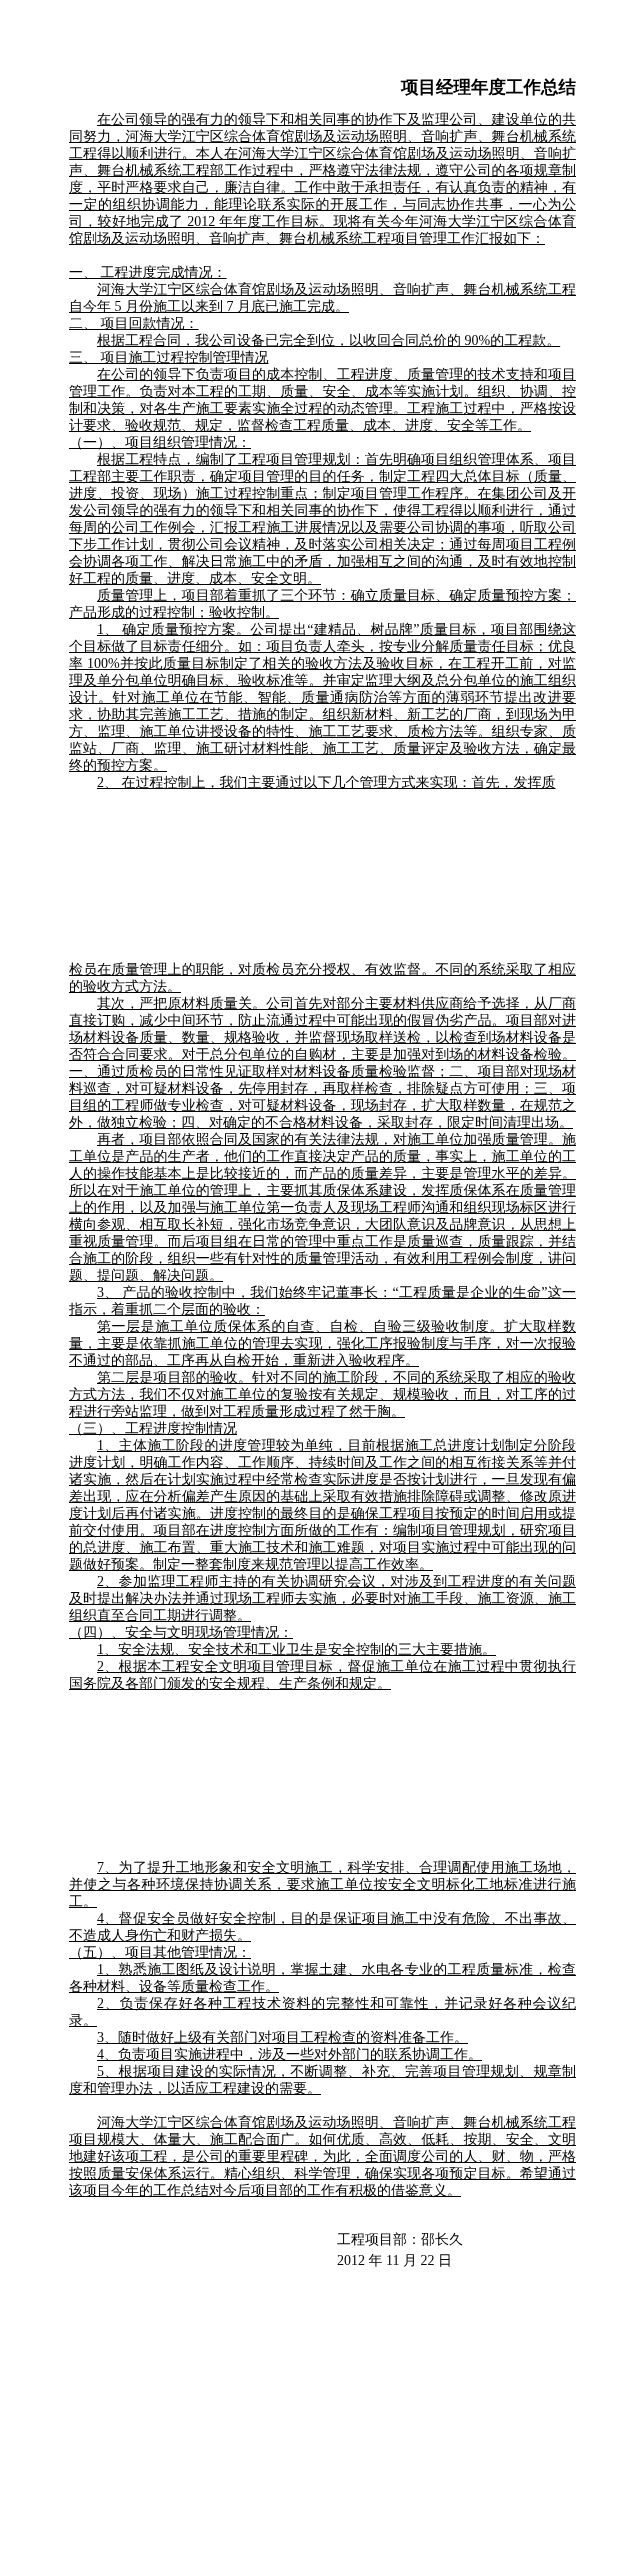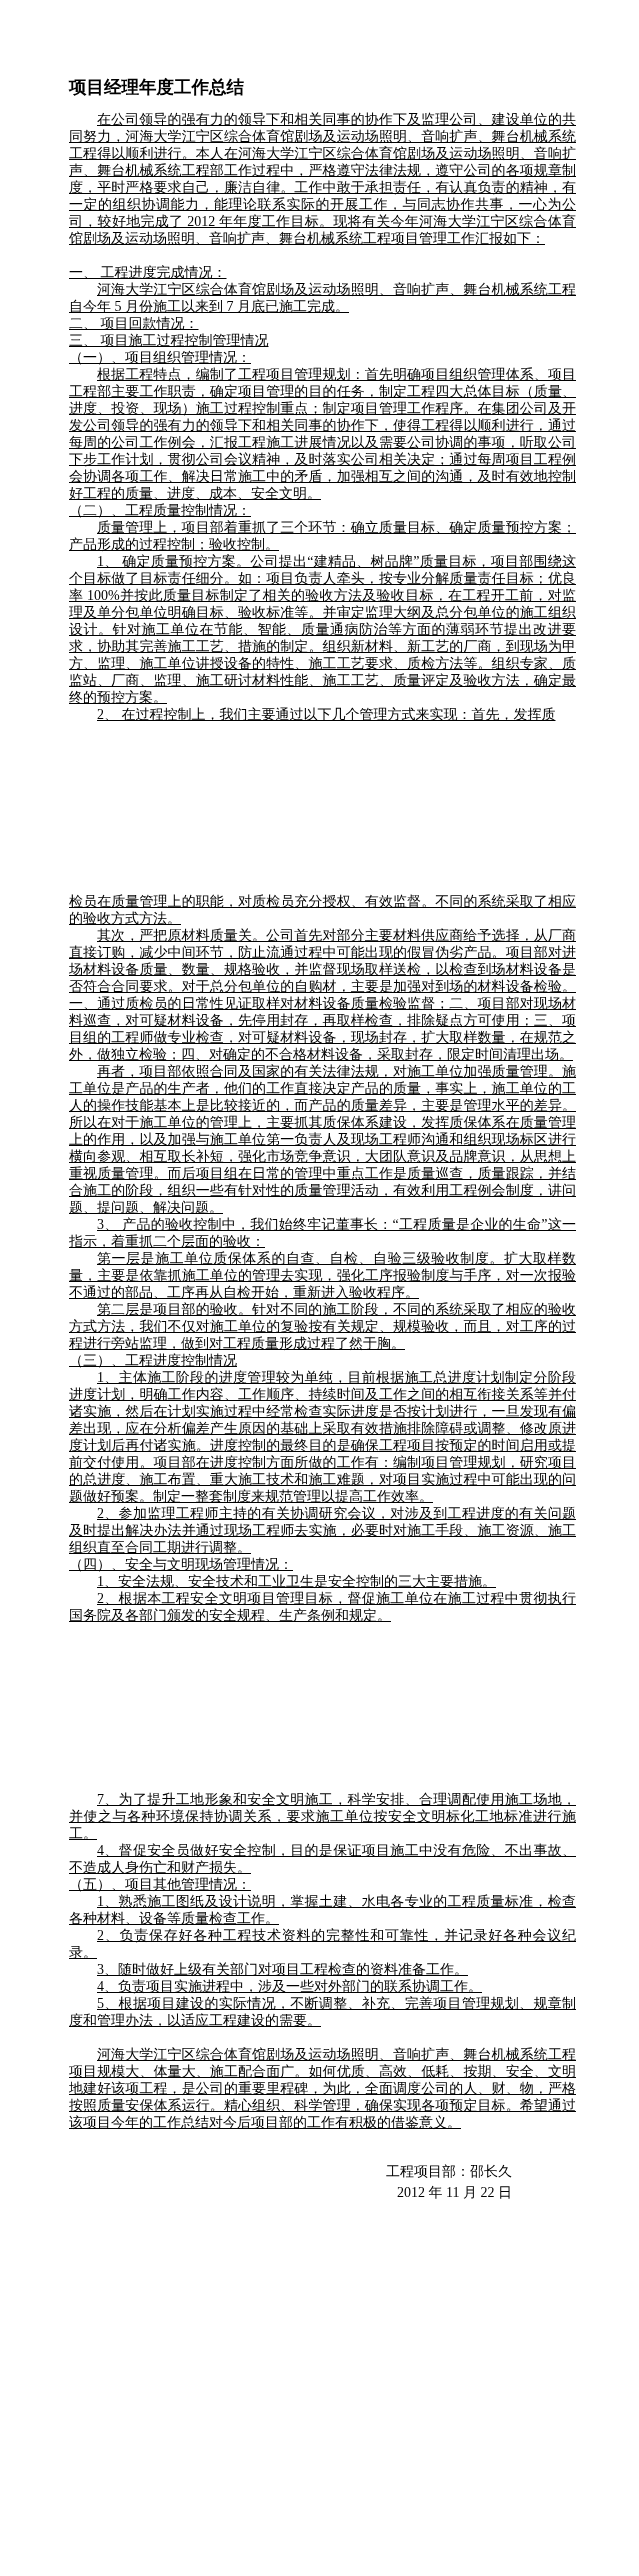--- a/index.html
+++ b/index.html
@@ -12,21 +12,21 @@
     height: 2711px;
     box-sizing: border-box;
     background: #ffffff;
     color: #000000;
     padding: 76px 63px 0 69px;
     overflow: hidden;
     font-family: "Liberation Serif", "DejaVu Serif", serif;
   }
   .doc-title {
     margin: 0 0 12.4px 0;
-    text-align: left;
+    text-align: right;
     font-size: 17.5px;
     font-weight: bold;
     line-height: 23px;
   }
   .para, .head {
     margin: 0;
     font-size: 14px;
     line-height: 17px;
     text-align: justify;
     word-break: break-all;
@@ -36,48 +36,49 @@
   .para.no-indent { text-indent: 0; }
   .head { text-indent: 0; }
   .gap-line   { height: 17px; }
   .gap-page-1 { height: 170px; }
   .gap-page-2 { height: 167px; }
   .gap-close  { height: 17px; }
   .gap-sign   { height: 31px; }
   .sign-block {
     margin-left: 268px;
     width: 175px;
-    text-align: right;
+    text-align: left;
     font-size: 14px;
     line-height: 20.6px;
   }
   .sign-line { margin: 0; }
 </style>
 </head>
 <body>
 
 <div class="page">
 
   <h1 class="doc-title">项目经理年度工作总结</h1>
 
   <p class="para">在公司领导的强有力的领导下和相关同事的协作下及监理公司、建设单位的共同努力，河海大学江宁区综合体育馆剧场及运动场照明、音响扩声、舞台机械系统工程得以顺利进行。本人在河海大学江宁区综合体育馆剧场及运动场照明、音响扩声、舞台机械系统工程部工作过程中，严格遵守法律法规，遵守公司的各项规章制度，平时严格要求自己，廉洁自律。工作中敢于承担责任，有认真负责的精神，有一定的组织协调能力，能理论联系实际的开展工作，与同志协作共事，一心为公司，较好地完成了 2012 年年度工作目标。现将有关今年河海大学江宁区综合体育馆剧场及运动场照明、音响扩声、舞台机械系统工程项目管理工作汇报如下：</p>
 
   <div class="gap-line"></div>
 
   <p class="head">一、 工程进度完成情况：</p>
   <p class="para">河海大学江宁区综合体育馆剧场及运动场照明、音响扩声、舞台机械系统工程自今年 5 月份施工以来到 7 月底已施工完成。</p>
 
   <p class="head">二、 项目回款情况：</p>
+  <p class="para">根据工程合同，我公司设备已完全到位，以收回合同总价的 90%的工程款。</p>
 
   <p class="head">三、 项目施工过程控制管理情况</p>
+  <p class="para">在公司的领导下负责项目的成本控制、工程进度、质量管理的技术支持和项目管理工作。负责对本工程的工期、质量、安全、成本等实施计划。组织、协调、控制和决策，对各生产施工要素实施全过程的动态管理。工程施工过程中，严格按设计要求、验收规范、规定，监督检查工程质量、成本、进度、安全等工作。</p>
 
   <p class="head">（一）、项目组织管理情况：</p>
   <p class="para">根据工程特点，编制了工程项目管理规划：首先明确项目组织管理体系、项目工程部主要工作职责，确定项目管理的目的任务，制定工程四大总体目标（质量、进度、投资、现场）施工过程控制重点；制定项目管理工作程序。在集团公司及开发公司领导的强有力的领导下和相关同事的协作下，使得工程得以顺利进行，通过每周的公司工作例会，汇报工程施工进展情况以及需要公司协调的事项，听取公司下步工作计划，贯彻公司会议精神，及时落实公司相关决定；通过每周项目工程例会协调各项工作、解决日常施工中的矛盾，加强相互之间的沟通，及时有效地控制好工程的质量、进度、成本、安全文明。</p>
 
-  <p class="head">（二）、工程质量控制情况：</p>
   <p class="para">质量管理上，项目部着重抓了三个环节：确立质量目标、确定质量预控方案；产品形成的过程控制；验收控制。</p>
   <p class="para">1、 确定质量预控方案。公司提出“建精品、树品牌”质量目标，项目部围绕这个目标做了目标责任细分。如：项目负责人牵头，按专业分解质量责任目标；优良率 100%并按此质量目标制定了相关的验收方法及验收目标，在工程开工前，对监理及单分包单位明确目标、验收标准等。并审定监理大纲及总分包单位的施工组织设计。针对施工单位在节能、智能、质量通病防治等方面的薄弱环节提出改进要求，协助其完善施工工艺、措施的制定。组织新材料、新工艺的厂商，到现场为甲方、监理、施工单位讲授设备的特性、施工工艺要求、质检方法等。组织专家、质监站、厂商、监理、施工研讨材料性能、施工工艺、质量评定及验收方法，确定最终的预控方案。</p>
   <p class="para">2、 在过程控制上，我们主要通过以下几个管理方式来实现：首先，发挥质</p>
 
   <div class="gap-page-1"></div>
 
   <p class="para no-indent">检员在质量管理上的职能，对质检员充分授权、有效监督。不同的系统采取了相应的验收方式方法。</p>
   <p class="para">其次，严把原材料质量关。公司首先对部分主要材料供应商给予选择，从厂商直接订购，减少中间环节，防止流通过程中可能出现的假冒伪劣产品。项目部对进场材料设备质量、数量、规格验收，并监督现场取样送检，以检查到场材料设备是否符合合同要求。对于总分包单位的自购材，主要是加强对到场的材料设备检验。一、通过质检员的日常性见证取样对材料设备质量检验监督；二、项目部对现场材料巡查，对可疑材料设备，先停用封存，再取样检查，排除疑点方可使用；三、项目组的工程师做专业检查，对可疑材料设备，现场封存，扩大取样数量，在规范之外，做独立检验；四、对确定的不合格材料设备，采取封存，限定时间清理出场。</p>
   <p class="para">再者，项目部依照合同及国家的有关法律法规，对施工单位加强质量管理。施工单位是产品的生产者，他们的工作直接决定产品的质量，事实上，施工单位的工人的操作技能基本上是比较接近的，而产品的质量差异，主要是管理水平的差异。所以在对于施工单位的管理上，主要抓其质保体系建设，发挥质保体系在质量管理上的作用，以及加强与施工单位第一负责人及现场工程师沟通和组织现场标区进行横向参观、相互取长补短，强化市场竞争意识，大团队意识及品牌意识，从思想上重视质量管理。而后项目组在日常的管理中重点工作是质量巡查，质量跟踪，并结合施工的阶段，组织一些有针对性的质量管理活动，有效利用工程例会制度，讲问题、提问题、解决问题。</p>
   <p class="para">3、 产品的验收控制中，我们始终牢记董事长：“工程质量是企业的生命”这一指示，着重抓二个层面的验收：</p>

